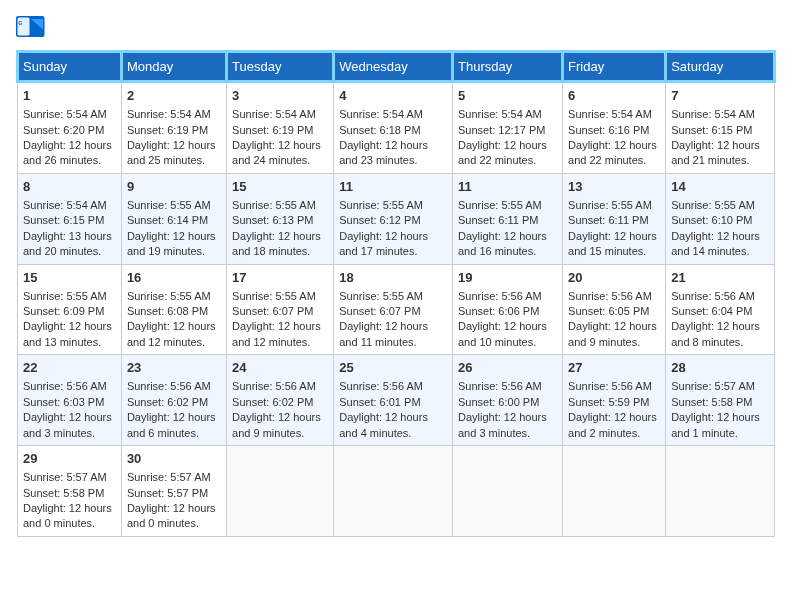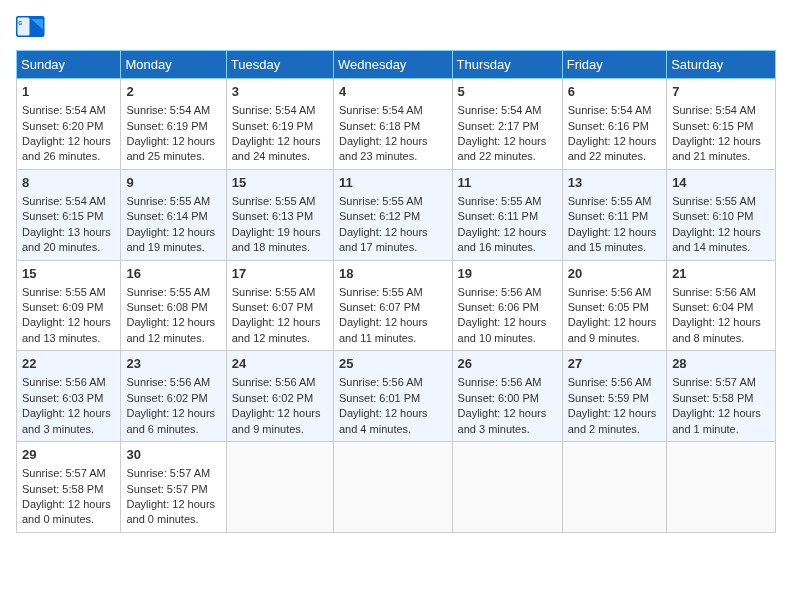--- a/index.html
+++ b/index.html
@@ -44,21 +44,21 @@
     }
     thead tr {
       background-color: #1a6bbf;
       color: white;
     }
     thead th {
       padding: 6px 4px;
       text-align: left;
       font-size: 13px;
       font-weight: normal;
-      border: 1px solid #7dd3fc;
+      border: 3px solid #7dd3fc;
     }
     tbody tr {
       vertical-align: top;
     }
     tbody td {
       border: 1px solid #ccc;
       padding: 4px 5px;
       min-height: 80px;
       height: 85px;
       color: #333;
@@ -114,28 +114,28 @@
         <th>Friday</th>
         <th>Saturday</th>
       </tr>
   </thead>
   <tbody id="calendar-body">
   <tr>
         <td><span class="day-num">1</span><span>Sunrise: 5:54 AM</span><br><span>Sunset: 6:20 PM</span><br><span>Daylight: 12 hours and 26 minutes.</span></td>
         <td><span class="day-num">2</span><span>Sunrise: 5:54 AM</span><br><span>Sunset: 6:19 PM</span><br><span>Daylight: 12 hours and 25 minutes.</span></td>
         <td><span class="day-num">3</span><span>Sunrise: 5:54 AM</span><br><span>Sunset: 6:19 PM</span><br><span>Daylight: 12 hours and 24 minutes.</span></td>
         <td><span class="day-num">4</span><span>Sunrise: 5:54 AM</span><br><span>Sunset: 6:18 PM</span><br><span>Daylight: 12 hours and 23 minutes.</span></td>
-        <td><span class="day-num">5</span><span>Sunrise: 5:54 AM</span><br><span>Sunset: 2:17 PM</span><br><span>Daylight: 12 hours and 22 minutes.</span></td>
+        <td><span class="day-num">5</span><span>Sunrise: 5:54 AM</span><br><span>Sunset: 12:17 PM</span><br><span>Daylight: 12 hours and 22 minutes.</span></td>
         <td><span class="day-num">6</span><span>Sunrise: 5:54 AM</span><br><span>Sunset: 6:16 PM</span><br><span>Daylight: 12 hours and 22 minutes.</span></td>
         <td><span class="day-num">7</span><span>Sunrise: 5:54 AM</span><br><span>Sunset: 6:15 PM</span><br><span>Daylight: 12 hours and 21 minutes.</span></td>
       </tr>
       <tr>
         <td><span class="day-num">8</span><span>Sunrise: 5:54 AM</span><br><span>Sunset: 6:15 PM</span><br><span>Daylight: 13 hours and 20 minutes.</span></td>
         <td><span class="day-num">9</span><span>Sunrise: 5:55 AM</span><br><span>Sunset: 6:14 PM</span><br><span>Daylight: 12 hours and 19 minutes.</span></td>
-        <td><span class="day-num">15</span><span>Sunrise: 5:55 AM</span><br><span>Sunset: 6:13 PM</span><br><span>Daylight: 19 hours and 18 minutes.</span></td>
+        <td><span class="day-num">15</span><span>Sunrise: 5:55 AM</span><br><span>Sunset: 6:13 PM</span><br><span>Daylight: 12 hours and 18 minutes.</span></td>
         <td><span class="day-num">11</span><span>Sunrise: 5:55 AM</span><br><span>Sunset: 6:12 PM</span><br><span>Daylight: 12 hours and 17 minutes.</span></td>
         <td><span class="day-num">11</span><span>Sunrise: 5:55 AM</span><br><span>Sunset: 6:11 PM</span><br><span>Daylight: 12 hours and 16 minutes.</span></td>
         <td><span class="day-num">13</span><span>Sunrise: 5:55 AM</span><br><span>Sunset: 6:11 PM</span><br><span>Daylight: 12 hours and 15 minutes.</span></td>
         <td><span class="day-num">14</span><span>Sunrise: 5:55 AM</span><br><span>Sunset: 6:10 PM</span><br><span>Daylight: 12 hours and 14 minutes.</span></td>
       </tr>
       <tr>
         <td><span class="day-num">15</span><span>Sunrise: 5:55 AM</span><br><span>Sunset: 6:09 PM</span><br><span>Daylight: 12 hours and 13 minutes.</span></td>
         <td><span class="day-num">16</span><span>Sunrise: 5:55 AM</span><br><span>Sunset: 6:08 PM</span><br><span>Daylight: 12 hours and 12 minutes.</span></td>
         <td><span class="day-num">17</span><span>Sunrise: 5:55 AM</span><br><span>Sunset: 6:07 PM</span><br><span>Daylight: 12 hours and 12 minutes.</span></td>
         <td><span class="day-num">18</span><span>Sunrise: 5:55 AM</span><br><span>Sunset: 6:07 PM</span><br><span>Daylight: 12 hours and 11 minutes.</span></td>

